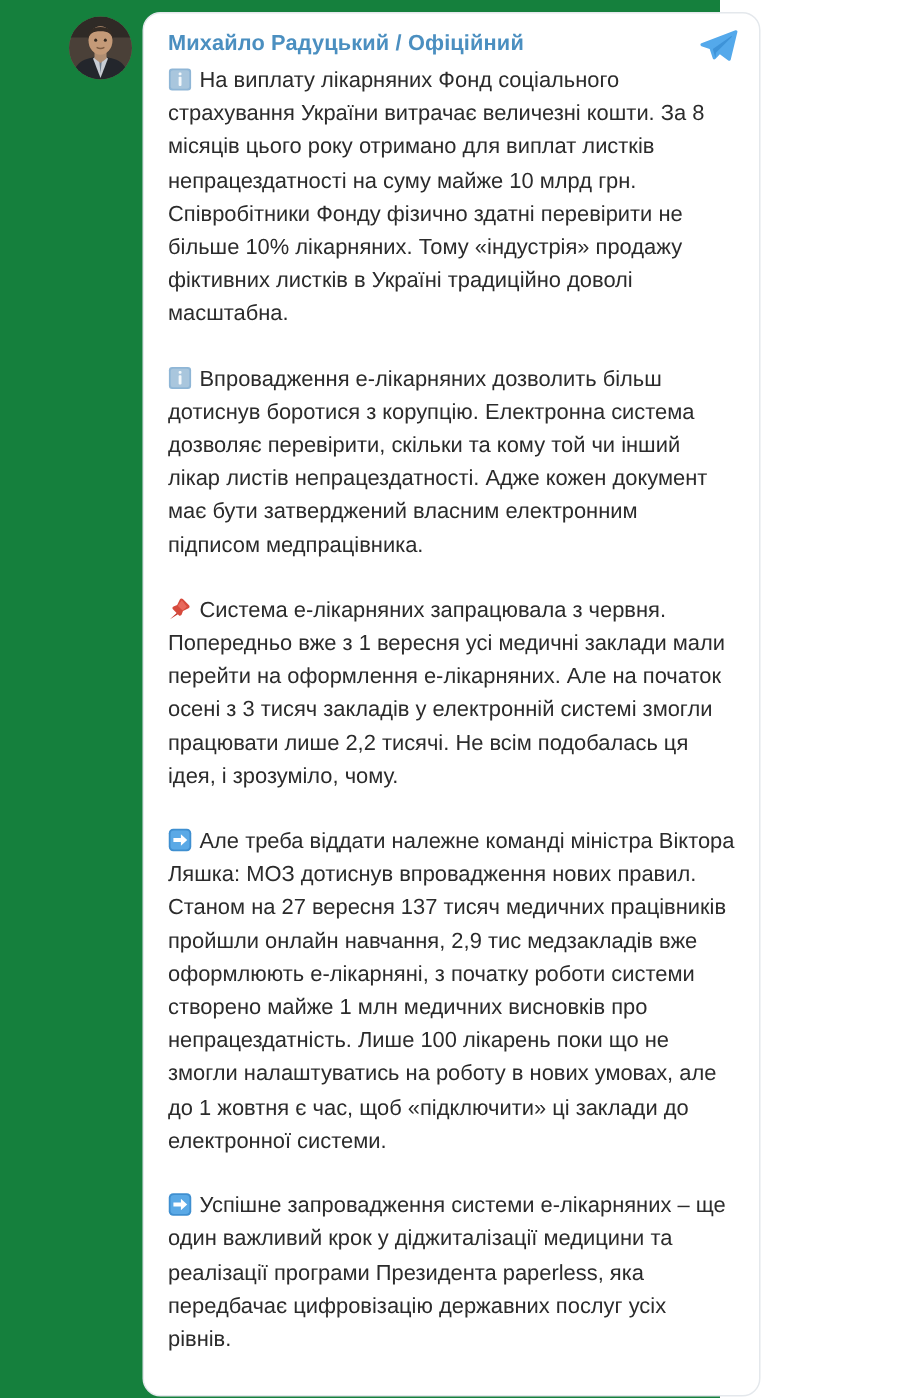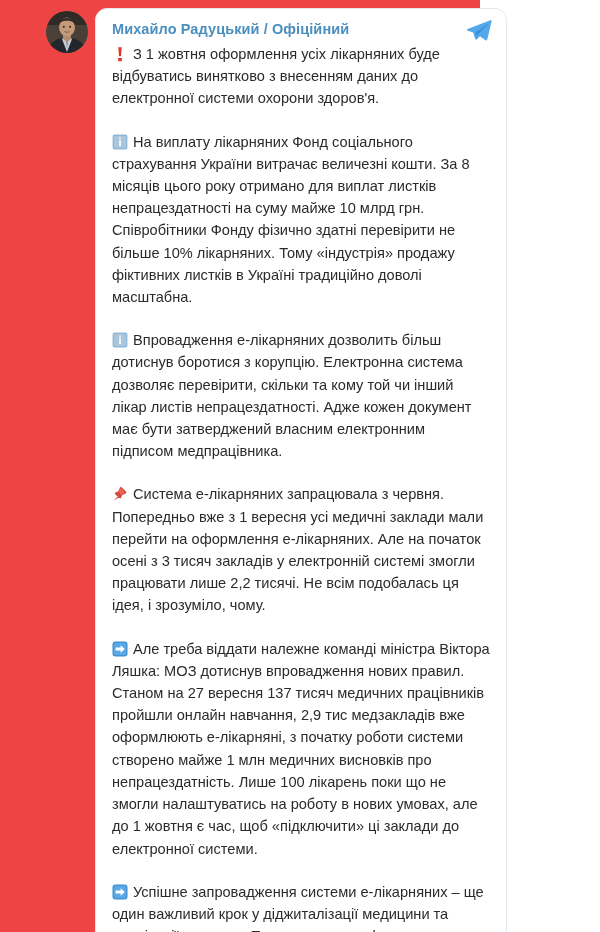--- a/index.html
+++ b/index.html
@@ -13,21 +13,21 @@
     height: 932px;
     overflow: hidden;
     font-family: "Liberation Sans", "DejaVu Sans", sans-serif;
     -webkit-font-smoothing: antialiased;
   }
 
   #post-widget {
     position: relative;
     width: 480px;
     height: 932px;
-    background: #ef4444;
+    background: #15803d;
     box-sizing: border-box;
   }
 
   
   .avatar {
     position: absolute;
     left: 46px;
     top: 11px;
     width: 42px;
     height: 42px;
@@ -141,28 +141,20 @@
       <div class="tg-logo">
         <svg viewBox="0 0 26 22" xmlns="http://www.w3.org/2000/svg" aria-hidden="true">
           <path d="M24.3 1.2 L1.6 9.9 c-.9.35-.87 1.63.05 1.93 l5.47 1.77 2.1 6.4 c.24.73 1.17.93 1.69.37 l3.0-3.2 5.6 4.12 c.62.46 1.5.13 1.67-.63 L25.6 2.3 c.19-.86-.63-1.47-1.3-1.1 z" fill="#54a9eb"></path>
           <path d="M9.2 13.6 L21.4 5.1 c.33-.23.68.22.39.5 L11.3 16.2 l-.35 3.6 z" fill="#3e93d8"></path>
         </svg>
       </div>
     </div>
 
     <div class="post-body">
 
-      <p class="para">
-        <span class="emoji">
-          <svg viewBox="0 0 16 16" xmlns="http://www.w3.org/2000/svg" aria-hidden="true">
-            <path d="M6.3 1.2 h3.4 l-.7 9.1 h-2 z" fill="#e0352b"></path>
-            <rect x="6.2" y="12.1" width="3.6" height="3.1" rx=".5" fill="#e0352b"></rect>
-          </svg>
-        </span><span>З 1 жовтня оформлення усіх лікарняних буде відбуватись винятково з внесенням даних до електронної системи охорони здоров'я.</span>
-      </p>
 
       <p class="para">
         <span class="emoji">
           <svg viewBox="0 0 16 16" xmlns="http://www.w3.org/2000/svg" aria-hidden="true">
             <rect x="0.6" y="0.6" width="14.8" height="14.8" rx="2.2" fill="#8fb6d6"></rect>
             <rect x="1.8" y="1.8" width="12.4" height="12.4" rx="1.6" fill="#a9c6dd"></rect>
             <rect x="7.1" y="6.1" width="1.9" height="6.2" rx=".6" fill="#f4f8fb"></rect>
             <rect x="7.1" y="3.3" width="1.9" height="1.9" rx=".7" fill="#f4f8fb"></rect>
           </svg>
         </span><span>На виплату лікарняних Фонд соціального страхування України витрачає величезні кошти. За 8 місяців цього року отримано для виплат листків непрацездатності на суму майже 10 млрд грн. Співробітники Фонду фізично здатні перевірити не більше 10% лікарняних. Тому «індустрія» продажу фіктивних листків в Україні традиційно доволі масштабна.</span>

